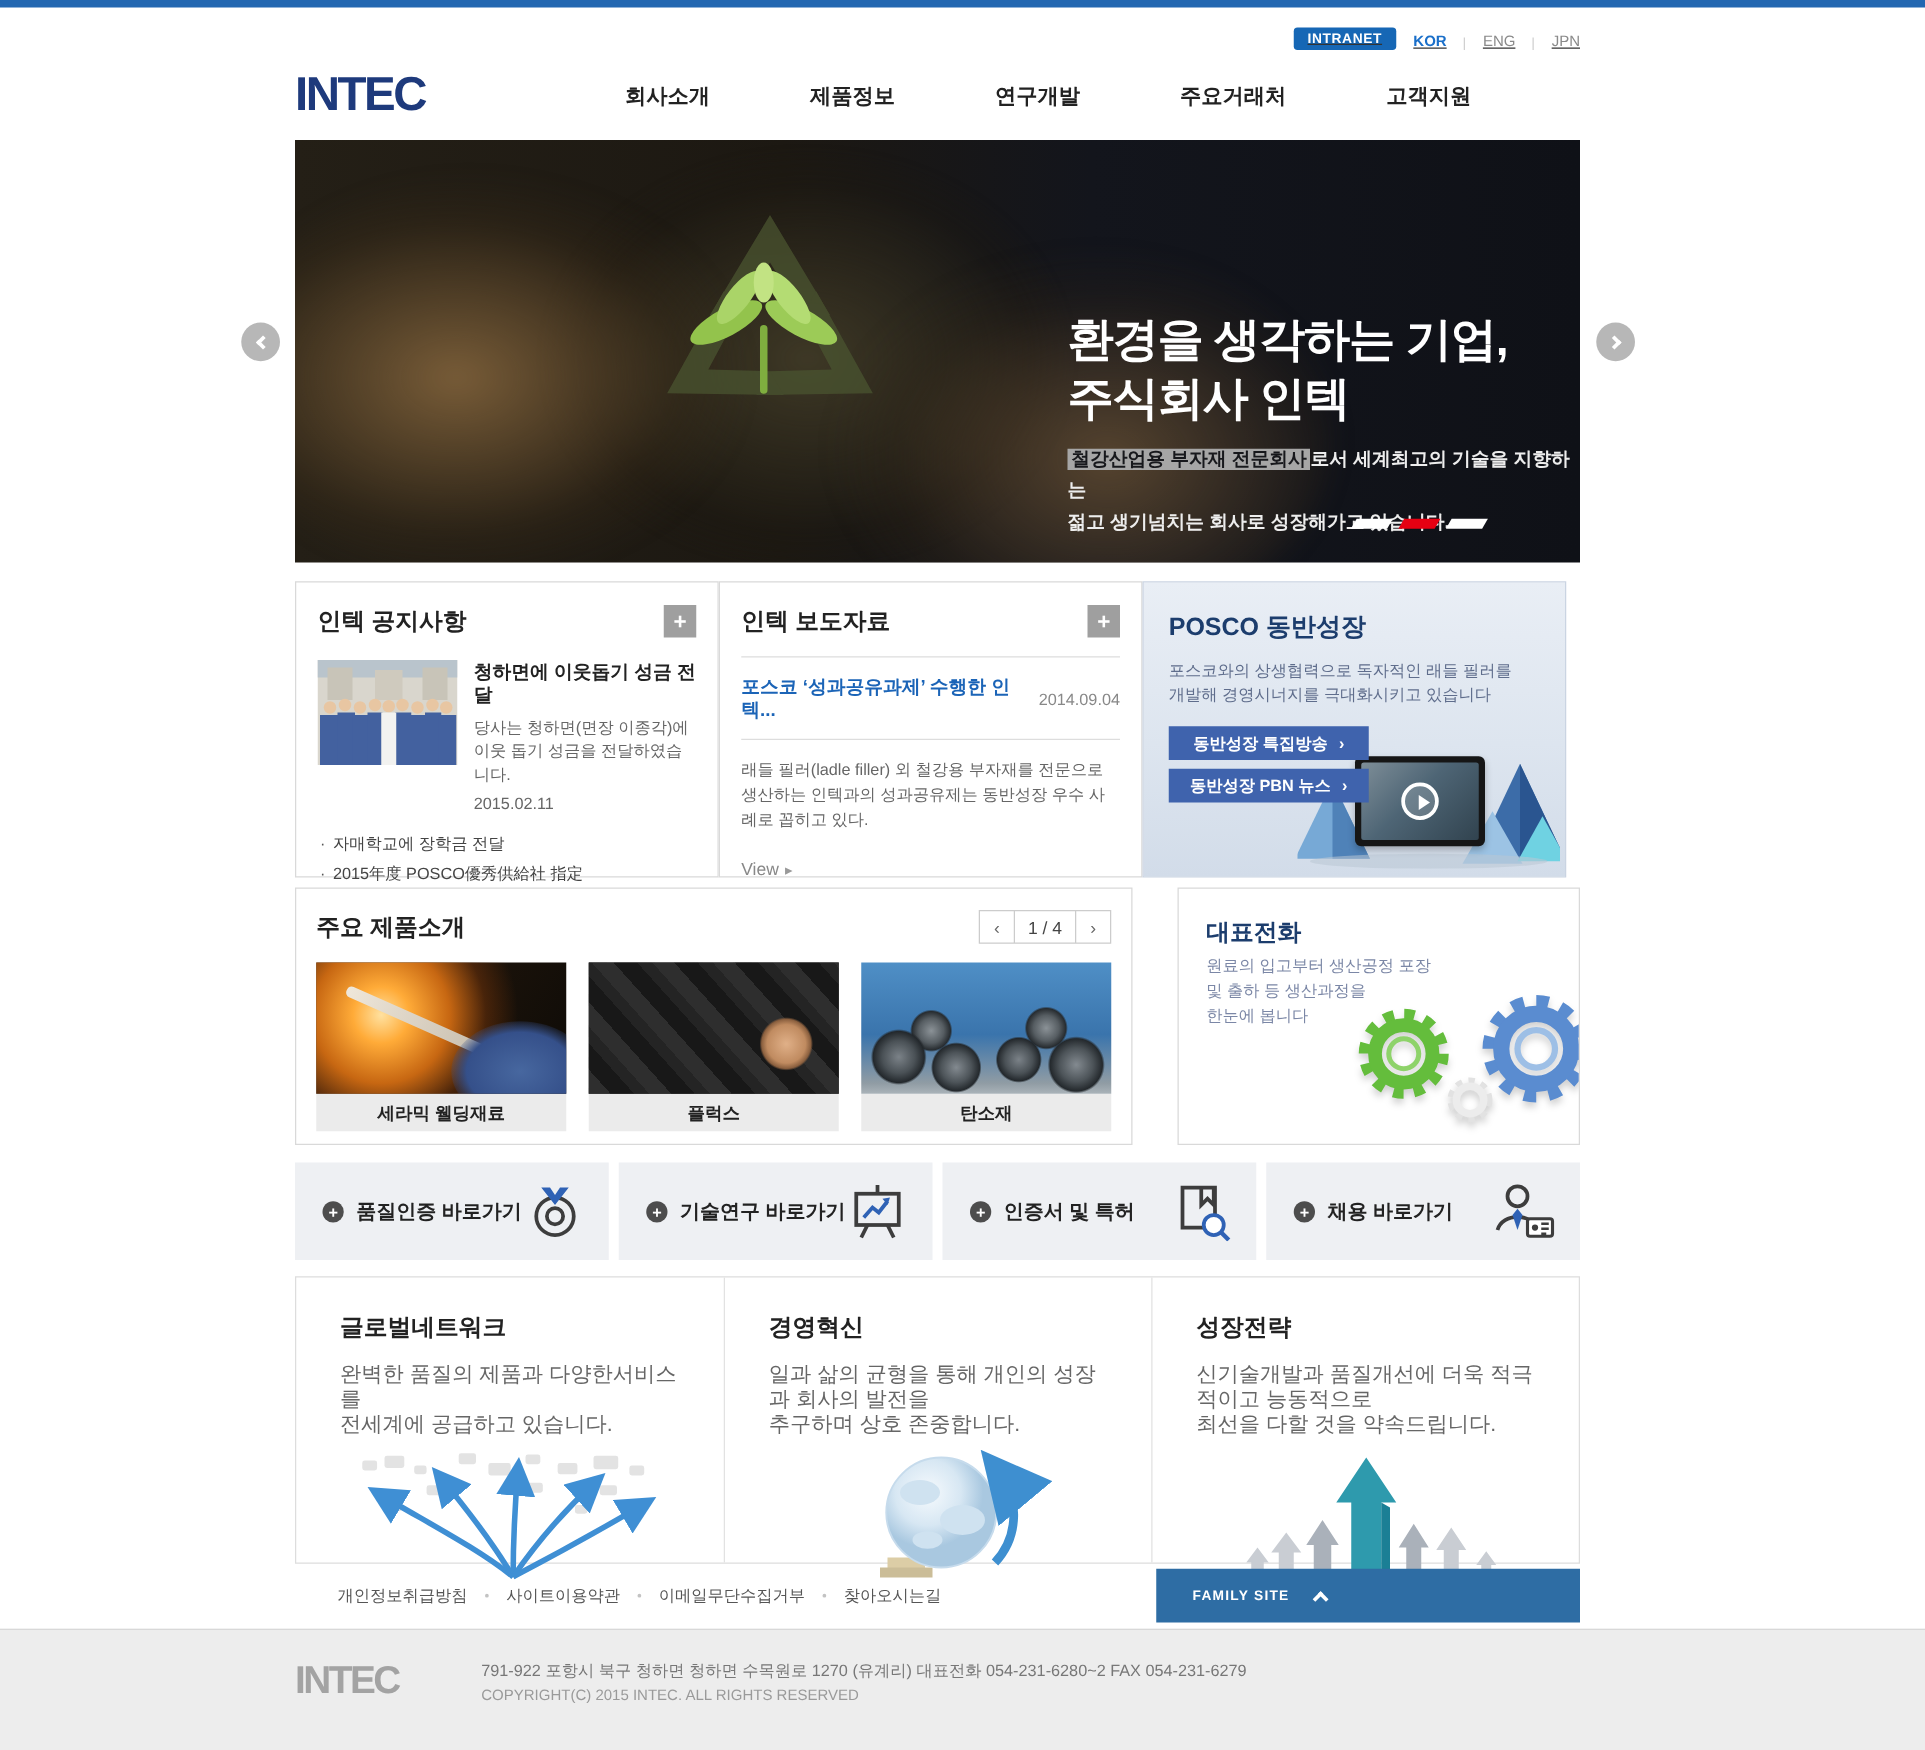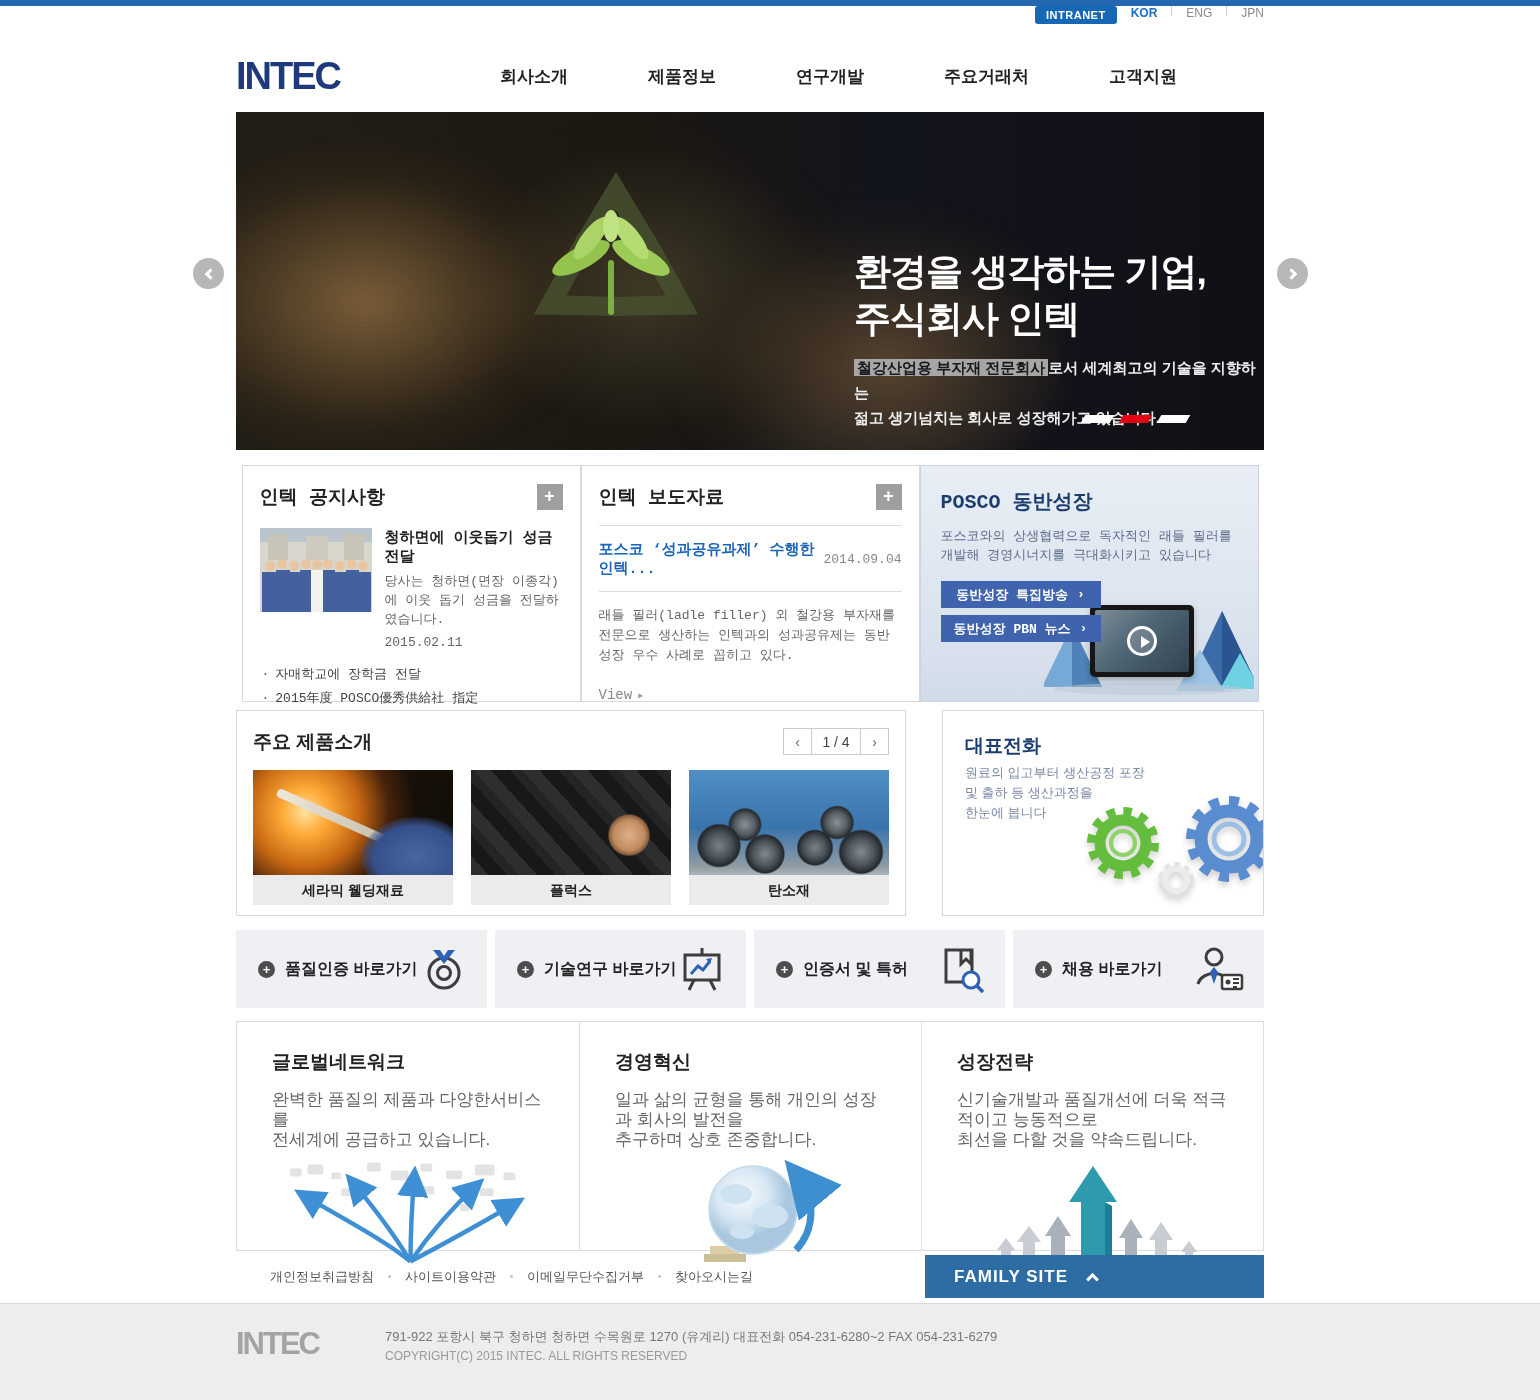--- a/index.html
+++ b/index.html
@@ -6,21 +6,21 @@
   html,body { margin:0; padding:0; }
   body {
     width:1540px; background:#ffffff; color:#333;
     font-family:"Liberation Sans","DejaVu Sans",sans-serif;
   }
   .container { width:1028px; margin-left:236px; position:relative; }
 
   
   .topstrip { height:6px; background:#2367b1; }
   .topbar { height:34px; }
-  .topbar-inner { height:34px; display:flex; justify-content:flex-end; align-items:flex-start; }
+  .topbar-inner { height:34px; display:flex; justify-content:flex-end; align-items:flex-end;text-decoration:underline; }
   .intranet-badge { background:#1667b5; color:#fff; font-size:11px; font-weight:700;
     padding:3px 11px; border-radius:3px; letter-spacing:.5px; cursor:pointer; }
   .lang { font-size:12px; color:#8a8a8a; margin-left:14px; cursor:pointer; text-decoration:none; }
   .lang.active { color:#1a6fc9; font-weight:700; }
   .lang-sep { display:inline-block; width:1px; height:10px; background:#d0d0d0; margin-left:14px; }
 
   
   .header { height:72px; display:flex; align-items:center; }
   .logo { font-size:38px; font-weight:800; letter-spacing:-2px; color:#1e3a7c; cursor:pointer; }
   .mainnav { display:flex; margin-left:160px; gap:80px; }
@@ -50,21 +50,21 @@
   .ind.active { background:#e60012; }
   .banner-arrow { position:absolute; top:146px; width:31px; height:31px; border-radius:50%;
     background:#b7b7b7; display:flex; align-items:center; justify-content:center; cursor:pointer; }
   .banner-arrow.prev { left:-43px; }
   .banner-arrow.next { left:1041px; }
   .chev { display:inline-block; width:8px; height:8px; border-left:3px solid #fff; border-bottom:3px solid #fff; }
   .chev.left  { transform:rotate(45deg) translate(1px,-1px); }
   .chev.right { transform:rotate(225deg) translate(1px,-1px); }
 
   
-  .row1 { margin-top:15px; display:flex; justify-content:center;font-family:Liberation Mono, monospace; }
+  .row1 { margin-top:15px; display:flex; justify-content:flex-start; }
   .card { width:339px; height:237px; border:1px solid #d9d9d9; background:#fff; padding:18px 17px; }
   .card-head { display:flex; justify-content:space-between; align-items:center; }
   .card-title { font-size:19px; font-weight:700; color:#222; }
   .plus-btn { width:26px; height:26px; background:#9f9f9f; color:#fff; font-size:18px; line-height:26px;
     text-align:center; cursor:pointer; font-weight:700; }
   .notice-featured { display:flex; gap:13px; margin-top:18px; cursor:pointer; }
   .notice-thumb { width:112px; height:84px; flex:0 0 auto; }
   .nf-title { font-size:15px; font-weight:700; color:#222; }
   .nf-body { font-size:13px; color:#666; line-height:19px; margin-top:6px; }
   .nf-date { font-size:13px; color:#666; margin-top:6px; }
@@ -157,21 +157,21 @@
   .f-title { font-size:19px; font-weight:700; color:#222; }
   .f-body { margin-top:15px; font-size:17px; color:#666; line-height:20px; }
   .f-illust { height:112px; margin-top:4px; display:flex; justify-content:center; align-items:flex-end; }
 
   
   .legalrow { margin-top:4px; height:43px; display:flex; align-items:center; }
   .legal-link { font-size:13px; color:#555; cursor:pointer; }
   .legal-dot { width:3px; height:3px; background:#c3c3c3; border-radius:50%; margin:0 14px; }
   .legalrow .legal-link:first-child { margin-left:34px; }
   .family-bar { position:absolute; right:0; top:0; width:339px; height:43px; background:#2e6da4;
-    color:#fff; display:flex; align-items:center; padding-left:29px; font-size:17px; font-weight:700;
+    color:#fff; display:flex; align-items:center; padding-left:29px; font-size:11px; font-weight:700;
     letter-spacing:1px; cursor:pointer; }
   .chev-up { display:inline-block; width:9px; height:9px; border-left:3px solid #fff; border-top:3px solid #fff;
     transform:rotate(45deg) translate(2px,2px); margin-left:20px; }
 
   
   .footer { margin-top:5px; background:#ededed; border-top:1px solid #d8d8d8; height:97px; }
   .footer-inner { display:flex; align-items:flex-start; padding-top:23px; }
   .footer-logo { font-size:31px; font-weight:800; letter-spacing:-2px; color:#a3a3a3; line-height:34px; }
   .footer-text { margin-left:66px; }
   .footer-address { font-size:13px; color:#777; line-height:20px; }

